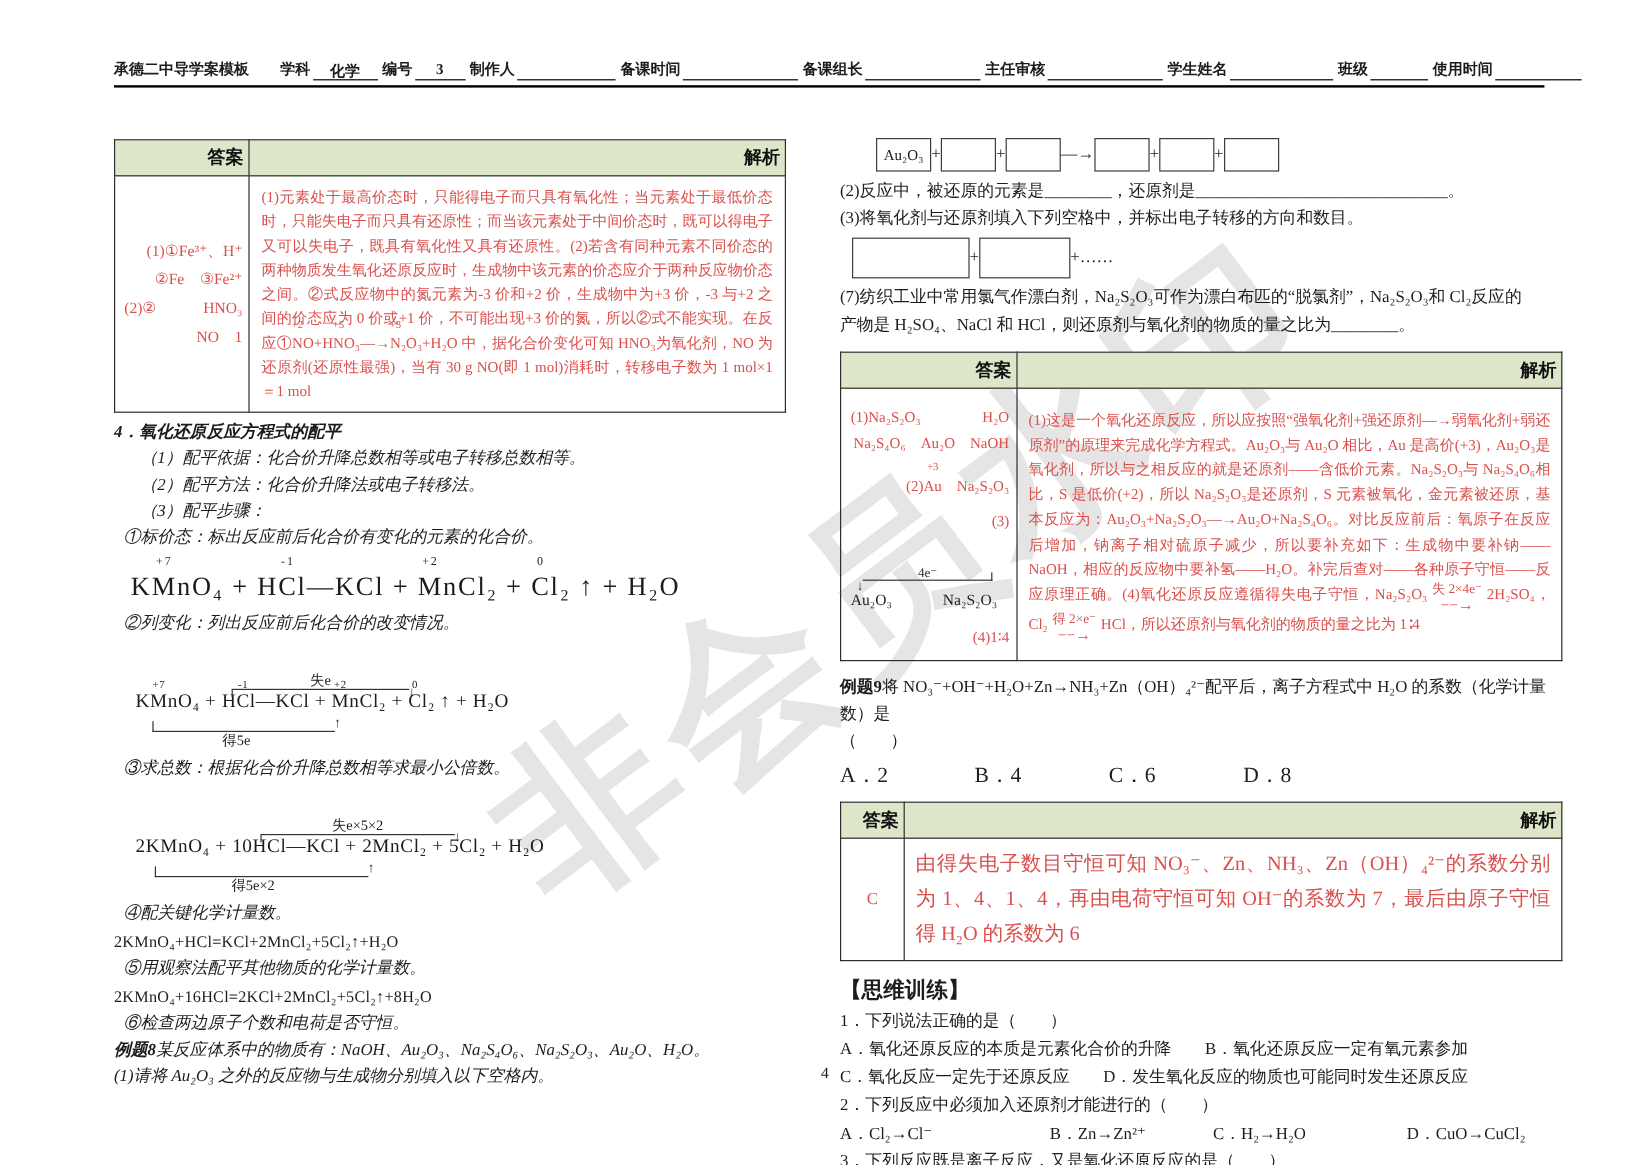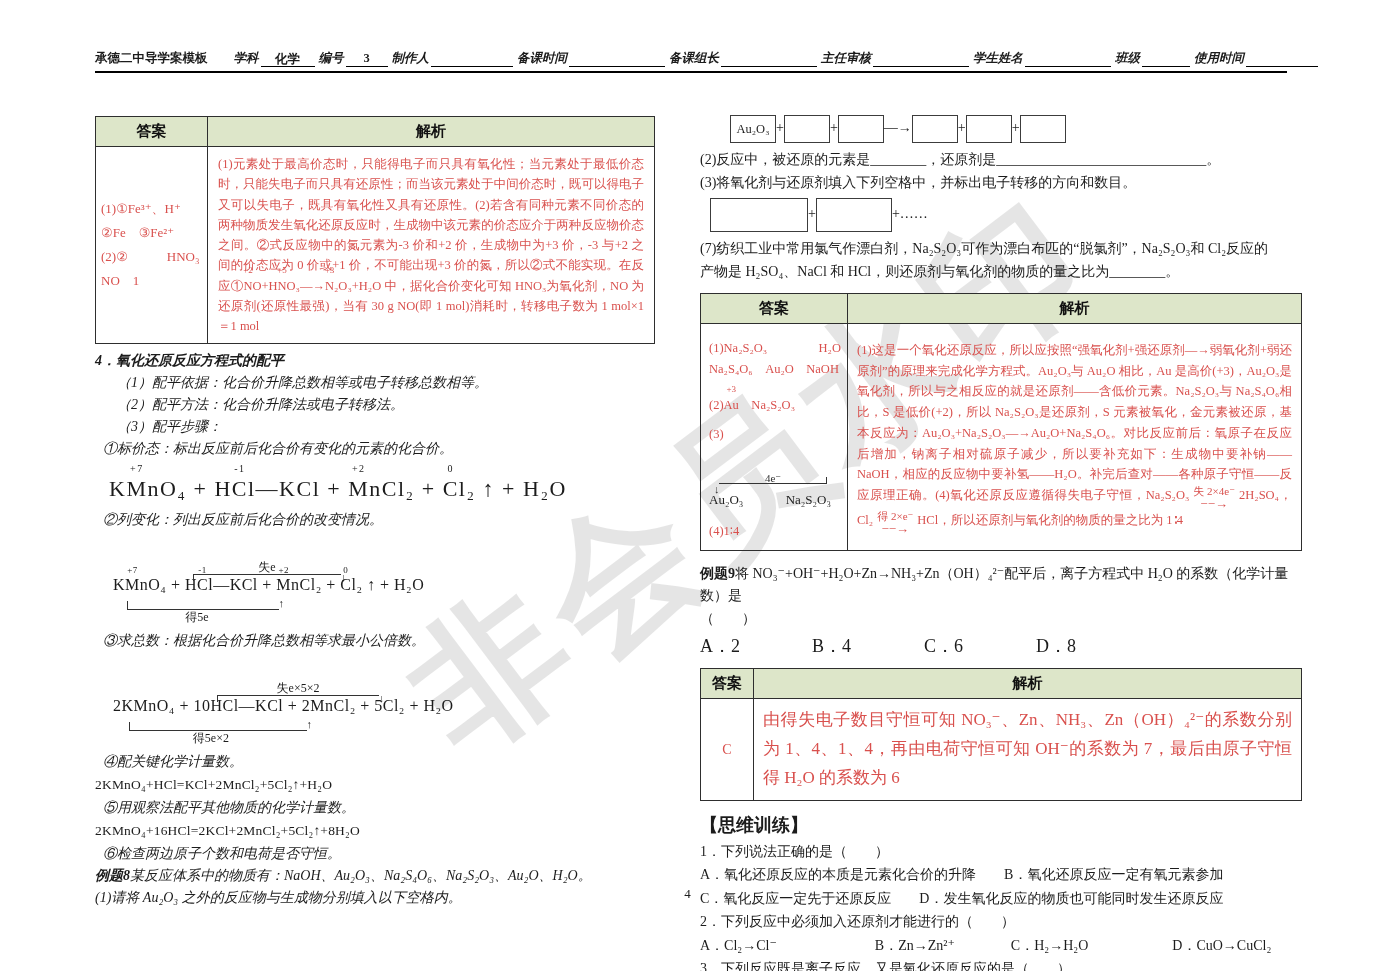--- a/index.html
+++ b/index.html
@@ -16,28 +16,28 @@
   }
   
   .header {
     position:absolute; left:95px; top:50px; width:1192px; z-index:2;
     border-bottom:2.5px solid #000; padding-bottom:4px;
     font-size:12.5px; font-weight:bold; white-space:nowrap;
     display:flex; align-items:flex-end;
   }
   .h-title { margin-right:26px; }
   .h-field { margin-right:4px; }
-  .h-lab { margin-right:2px;font-style:italic; }
+  .h-lab { margin-right:2px; }
   .h-blank { display:inline-block; border-bottom:1.3px solid #000; text-align:center; height:15px; vertical-align:bottom; }
   
   .col-left  { position:absolute; left:95px;  top:116px; width:575px; z-index:1; }
   .col-right { position:absolute; left:700px; top:113px; width:602px; z-index:1; }
   
   table.anstable { border-collapse:collapse; background:transparent; }
-  table.anstable th, table.anstable td { border:1.7px solid #2e2e2e; }
+  table.anstable th, table.anstable td { border:1.7px solid #2e2e2e;text-align:right; }
   table.anstable th {
     background:#dde6c9; font-size:15px; font-weight:bold; padding:5px 4px; color:#111;
   }
   .red { color:#d9504d; }
   .t1 { width:560px; }
   .t1 .c-ans { width:103px; }
   .t1 td.ansc { font-size:13px; line-height:1.85; padding:23px 5px; vertical-align:middle; }
   .t1 td.analysis { font-size:12.5px; line-height:1.62; padding:7px 10px; text-align:justify; }
   .t2 { width:602px; margin-top:10px; }
   .t2 .c-ans { width:138px; }

